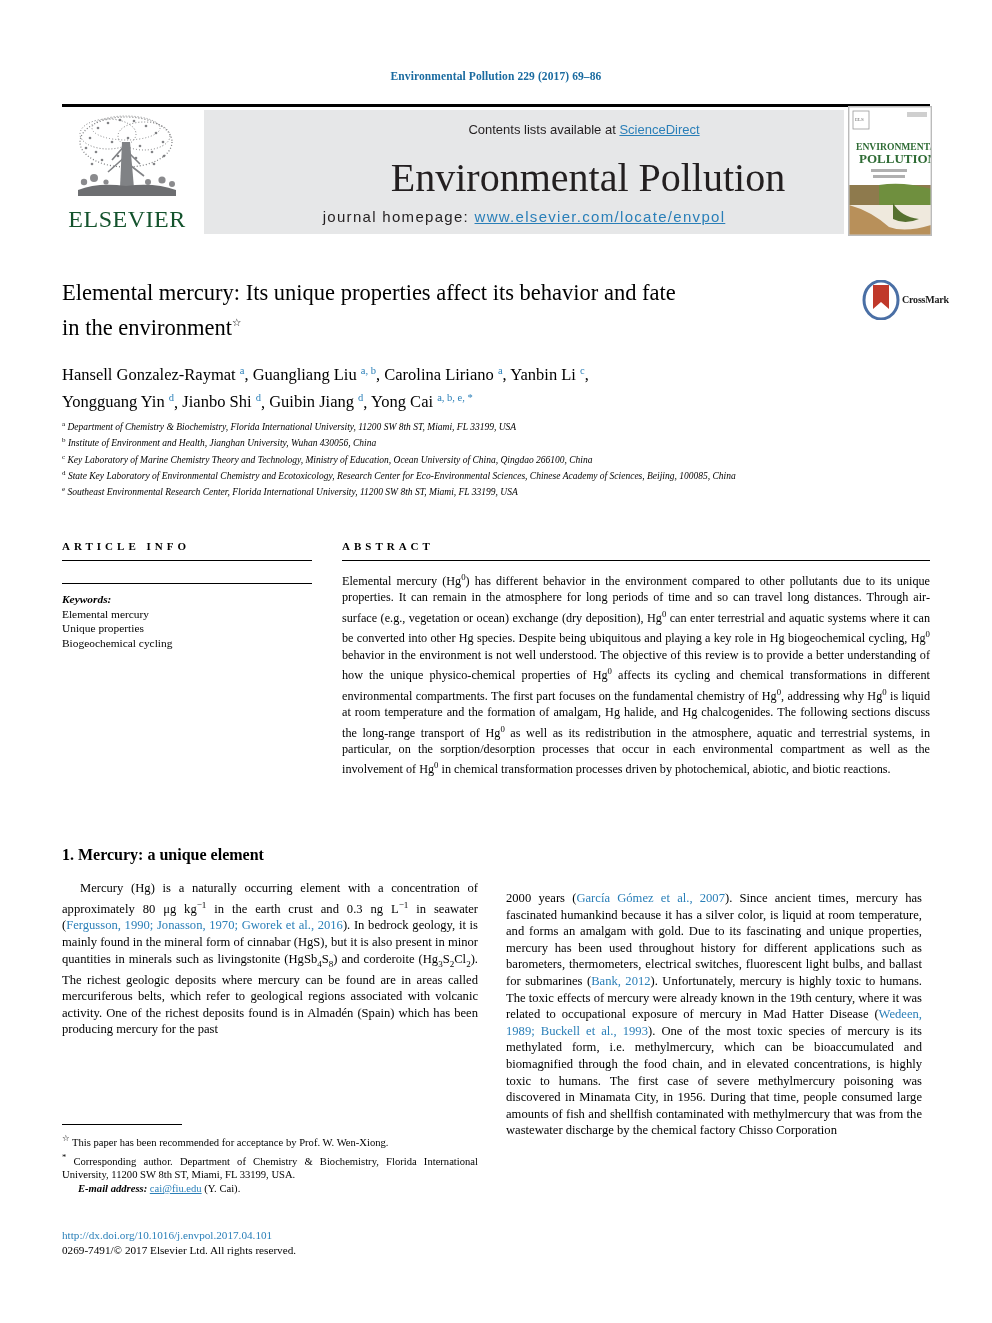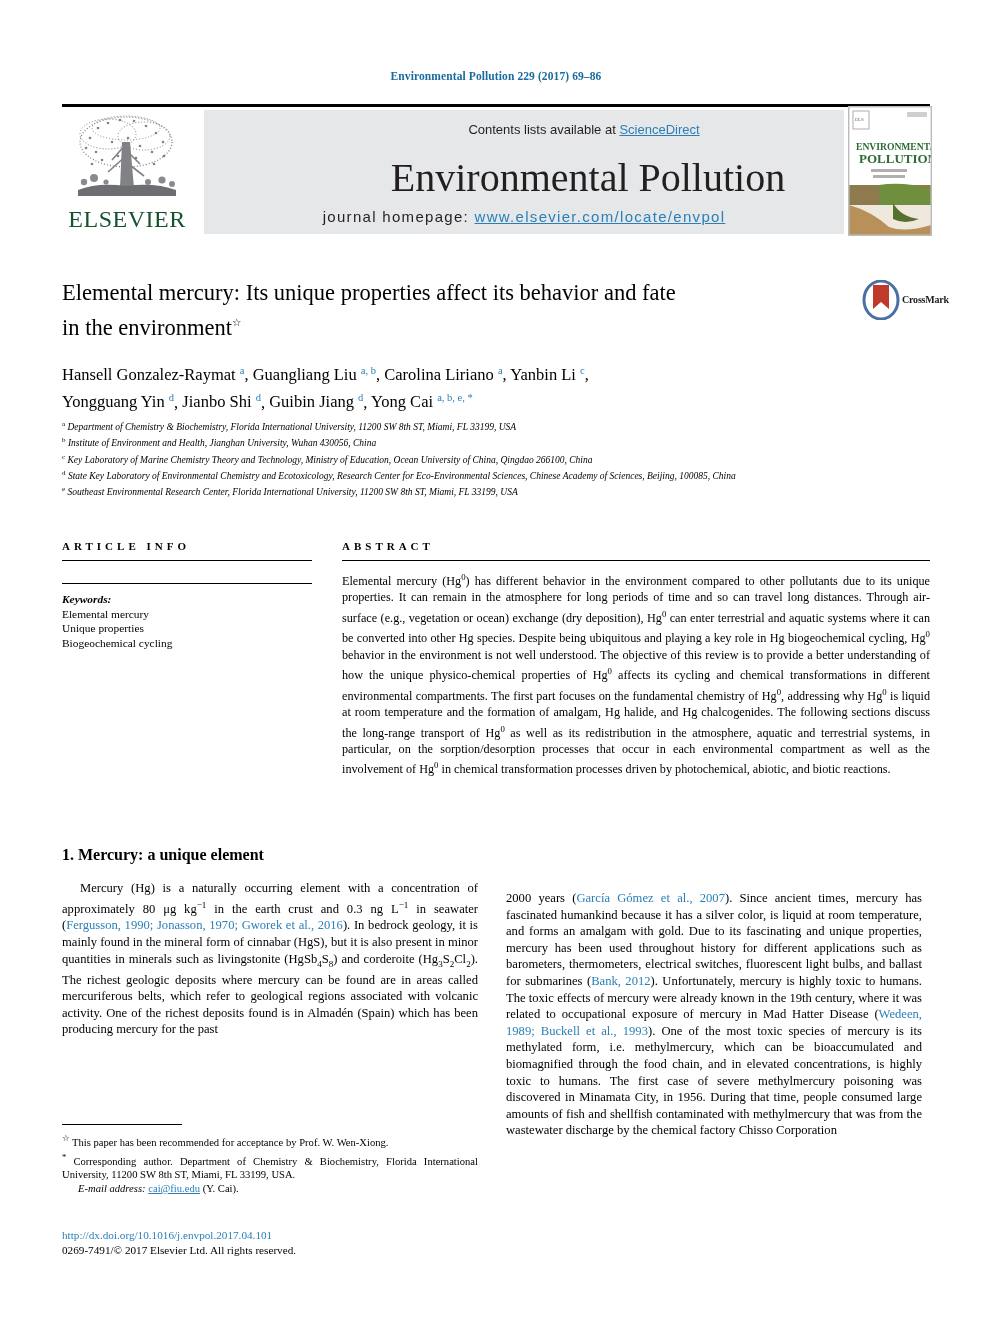--- a/index.html
+++ b/index.html
@@ -259,21 +259,21 @@
     margin: 0 0 6px 0;
   }
   .fn-text {
     font-family: "Liberation Serif", serif;
     font-size: 10.6px;
     line-height: 14px;
     text-align: justify;
     margin: 0;
   }
   .fn-mark { vertical-align: super; font-size: 8.5px; }
-  .fn-email { font-style: italic; font-weight: normal; }
+  .fn-email { font-style: italic; font-weight: bold; }
   .link { color: #2a7fb8; }
 
   .doi-block {
     position: absolute;
     left: 62px; top: 1228px;
     width: 416px;
   }
   .doi-line {
     font-family: "Liberation Serif", serif;
     font-size: 11.2px;

